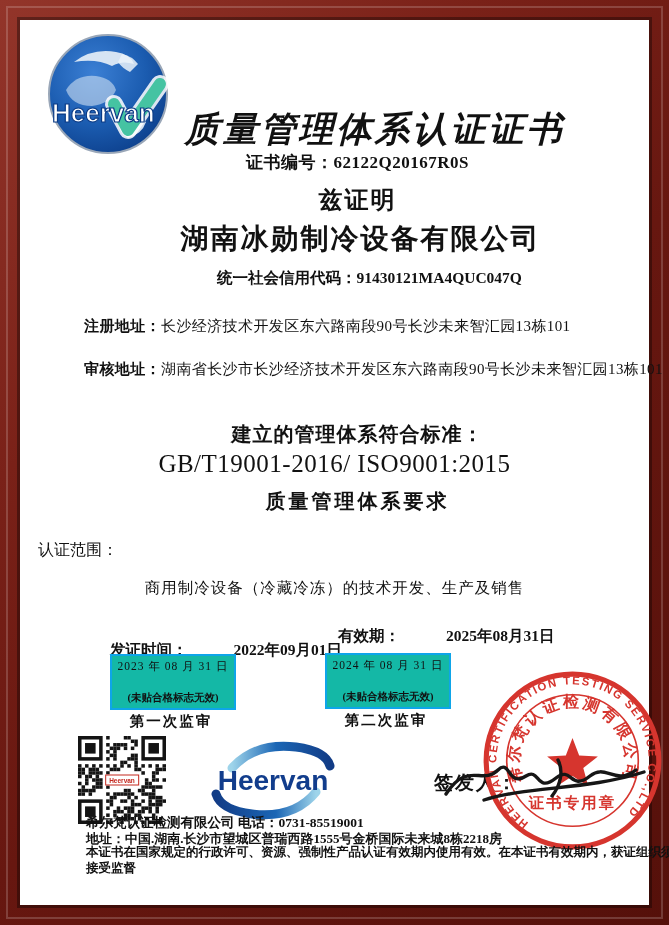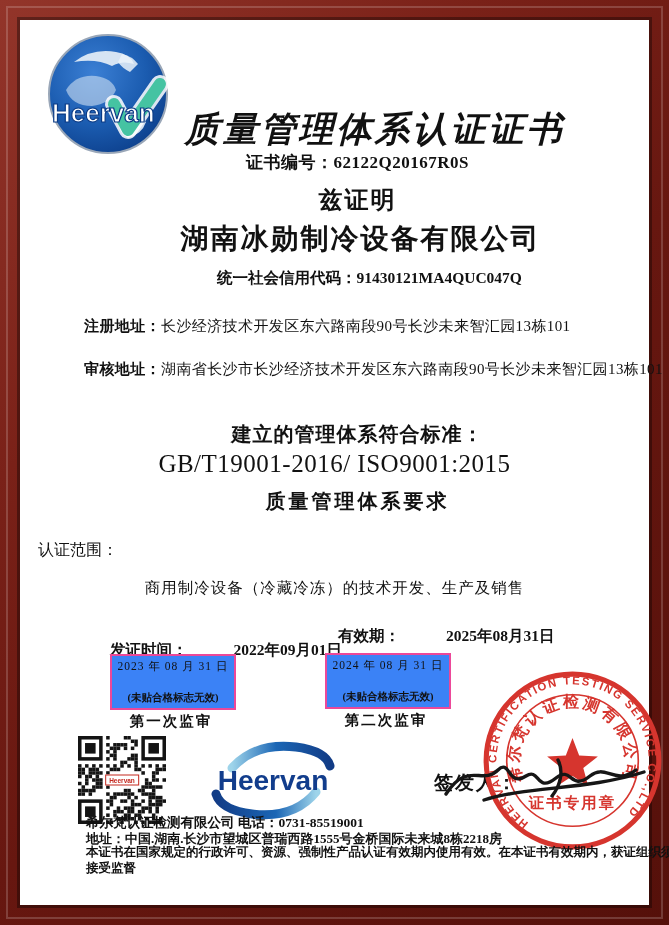--- a/index.html
+++ b/index.html
@@ -18,22 +18,22 @@
   .declare{font-size:24px;letter-spacing:2px;}
   .company{font-size:28px;letter-spacing:2px;}
   .credit{font-size:15.5px;}
   .addr{font-size:15px;letter-spacing:.4px;}
   .stdhead{font-size:20px;letter-spacing:1px;}
   .stdcode{font-size:25px;letter-spacing:.5px;}
   .stdname{font-size:20px;letter-spacing:3px;}
   .scopelbl{font-size:16px;}
   .scopetxt{font-size:15.5px;letter-spacing:1px;}
   .datelbl{font-size:15.5px;}
-  .stampbox{width:122px;height:52px;border:2px solid #ec4899;display:flex;flex-direction:column;
-            justify-content:center;align-items:center;gap:17px;background:#3b82f6;}
+  .stampbox{width:122px;height:52px;border:2px solid #0ea5e9;display:flex;flex-direction:column;
+            justify-content:center;align-items:center;gap:17px;background:#14b8a6;}
   .stampdate{font-size:11.5px;letter-spacing:1px;}
   .stampnote{font-size:10.5px;font-weight:700;}
   .stampcap{font-size:14.5px;font-weight:700;letter-spacing:2px;}
   .signer{font-size:19px;letter-spacing:2px;}
   .foot1{font-size:13.5px;}
   .foot2{font-size:13px;}
   .disc{font-size:12.5px;line-height:15.5px;}
   .qrwrap{width:88px;height:88px;}
   .qrlabel{position:absolute;left:50%;top:50%;transform:translate(-50%,-50%);
            background:#fff;border:1px solid #c4281f;color:#c4281f;font-size:6.5px;

